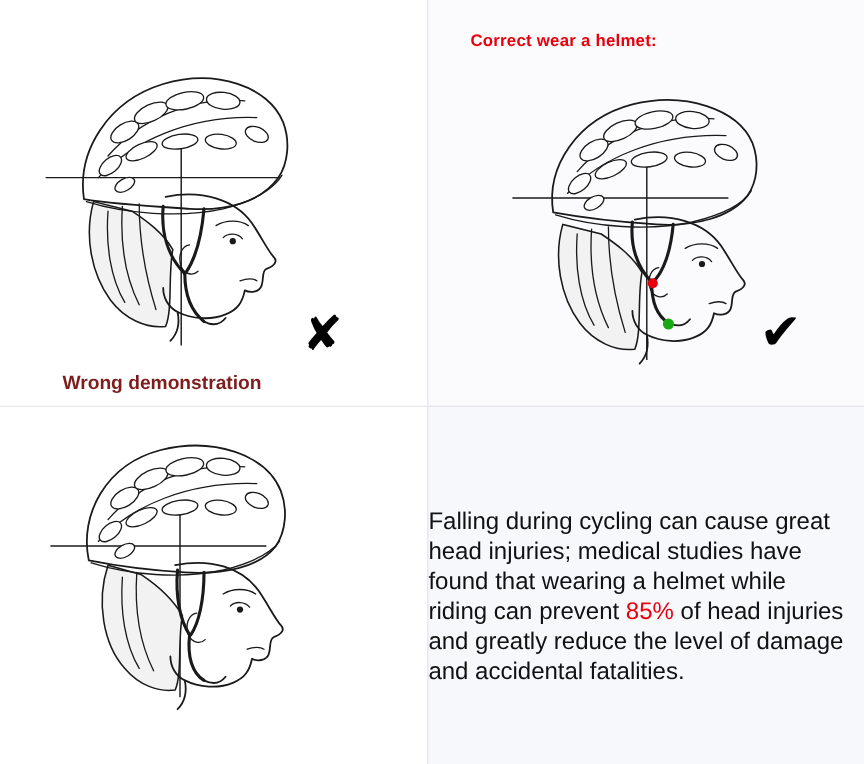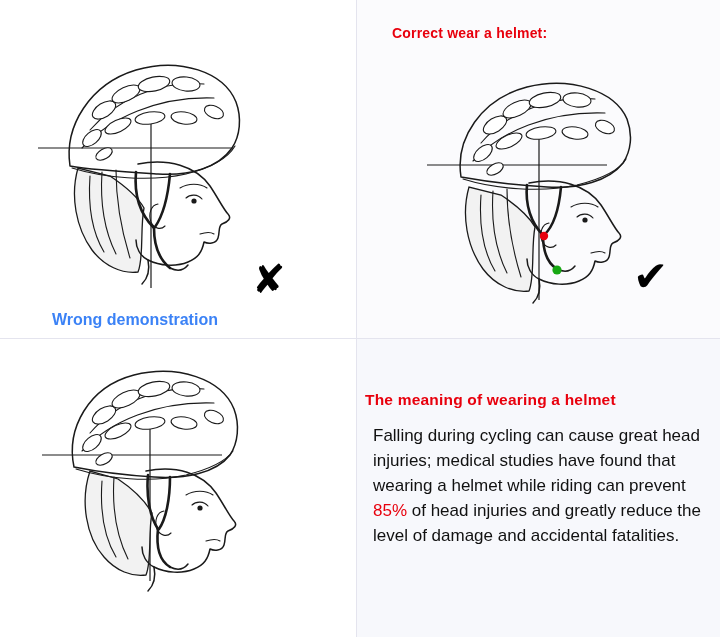--- a/index.html
+++ b/index.html
@@ -38,29 +38,29 @@
   }
   #correct-title { left: 35px; top: 25px; }
   #meaning-title { left: 8px; top: 52px; font-size: 15.5px; }
 
   #wrong-label {
     position: absolute;
     left: 52px;
     top: 311px;
     font-size: 16px;
     font-weight: bold;
-    color: #3b82f6;
+    color: #7f1d1d;
   }
 
   #meaning-body {
     position: absolute;
-    left: 16px;
+    left: 0;
     top: 84px;
     width: 348px;
-    font-size: 17px;
+    font-size: 20px;
     line-height: 25px;
     color: #111111;
   }
   #meaning-body .hl { color: #e8000d; }
 
   
   .mark {
     position: absolute;
     font-size: 40px;
     line-height: 1;
@@ -255,20 +255,19 @@
       <path class="ln-h" d="M126,124 C124,146 128,166 136,178"></path>
       <path class="ln-h" d="M148,126 C148,148 144,168 137,178"></path>
       <path class="ln-h" d="M136,178 C134,196 138,210 148,216"></path>
       <path class="ln" d="M148,216 C156,220 162,218 166,213"></path>
     </svg>
 
   </div>
 
   <div class="panel" id="panel-botright">
 
-    <div class="title-red" id="meaning-title">The meaning of wearing a helmet</div>
 
     <div id="meaning-body">
       <span>Falling during cycling can cause great head injuries; medical studies have found that wearing a helmet while riding can prevent </span><span class="hl">85%</span><span> of head injuries and greatly reduce the level of damage and accidental fatalities.</span>
     </div>
   </div>
 
 </div>
 
 </body></html>

